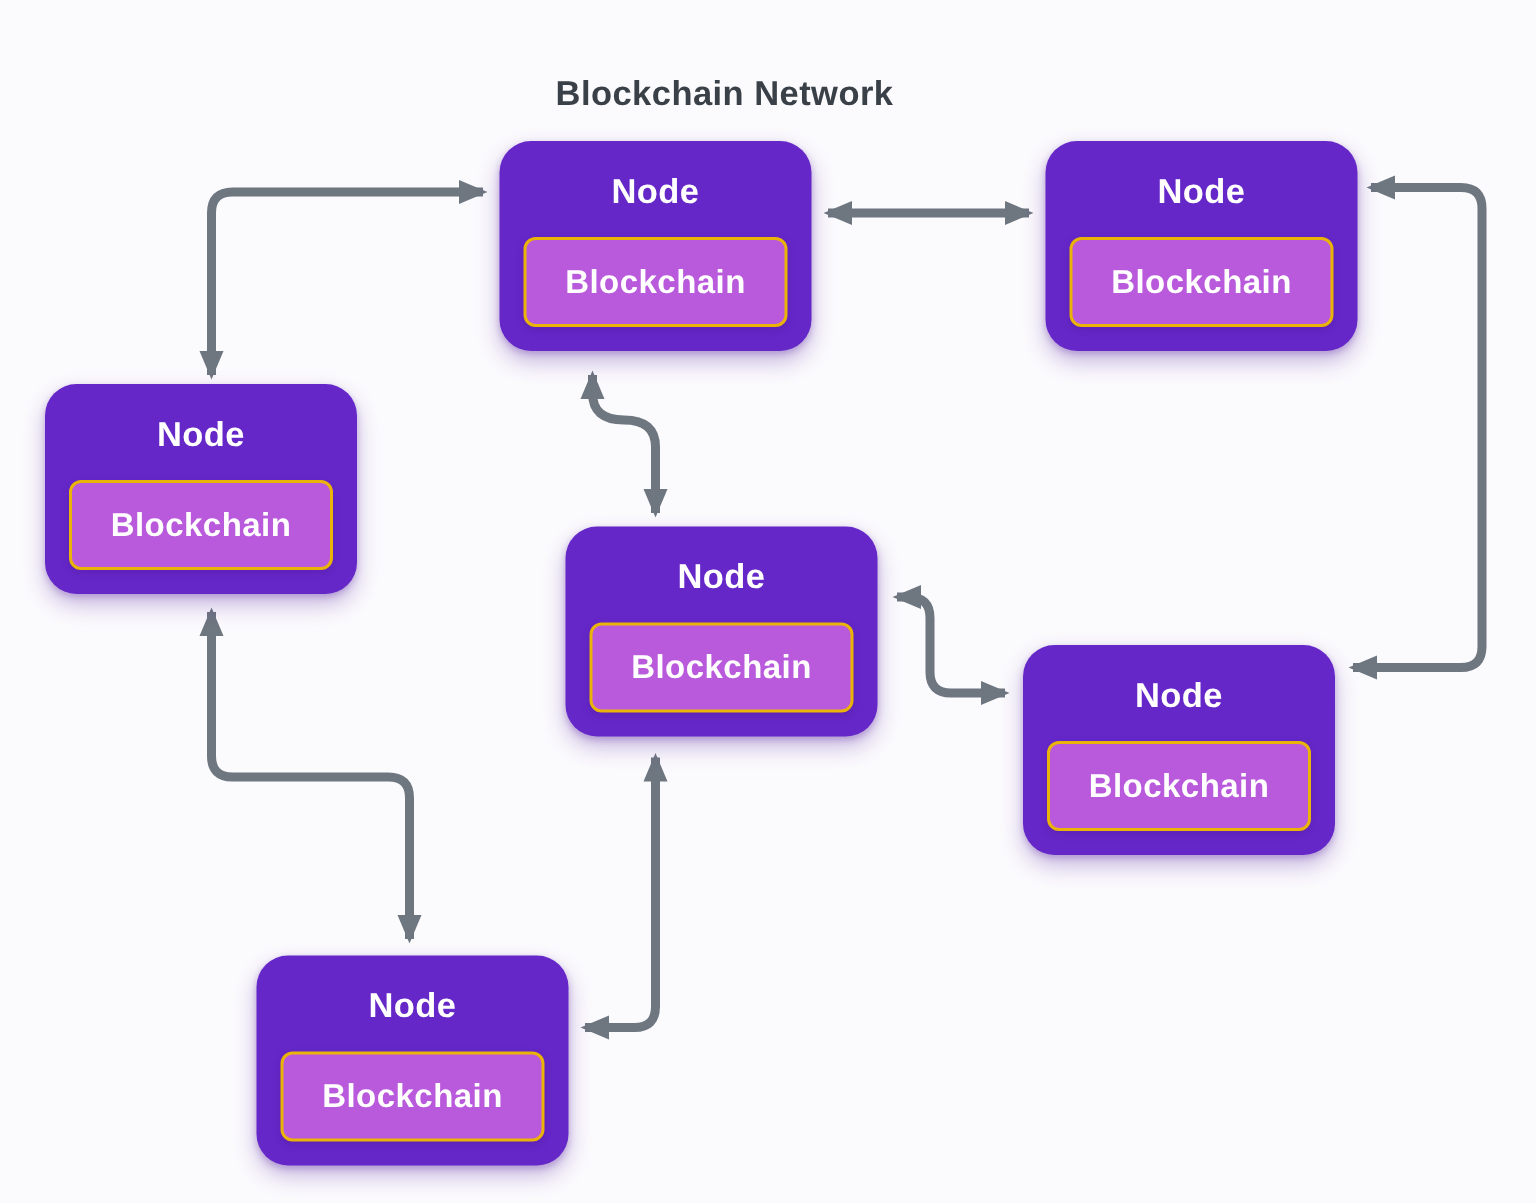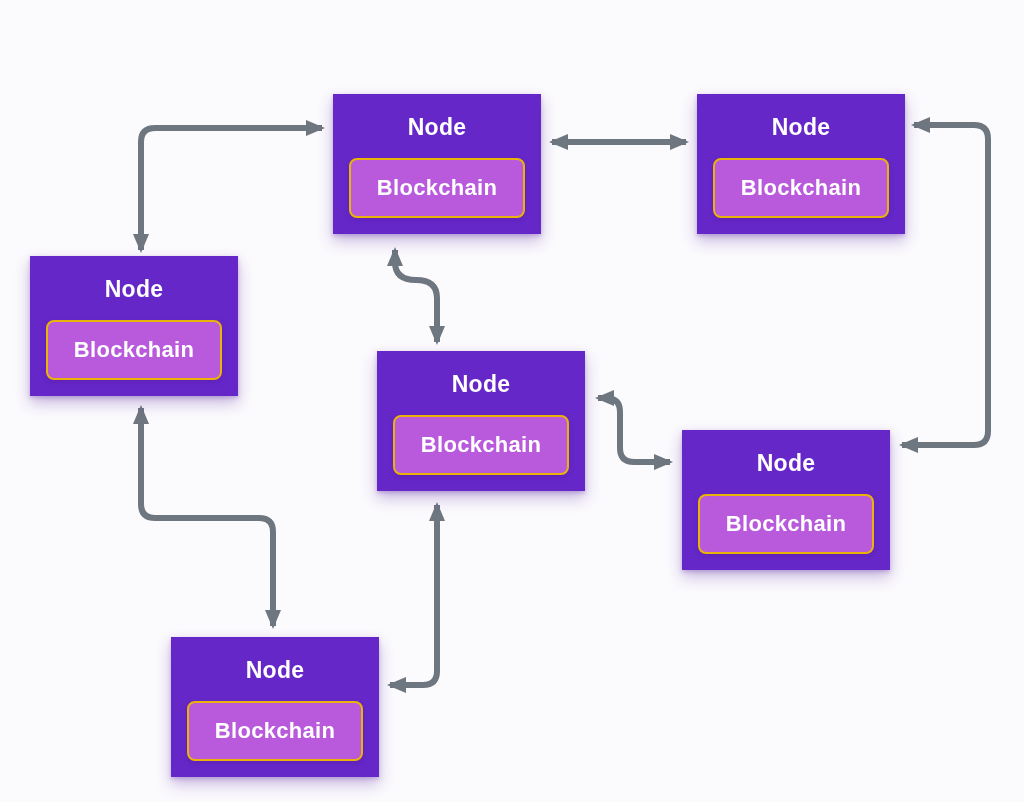--- a/index.html
+++ b/index.html
@@ -38,21 +38,21 @@
     fill: none;
     stroke: #6e7680;
     stroke-width: 6;
     stroke-linejoin: round;
   }
   .node {
     position: absolute;
     width: 208px;
     height: 140px;
     background: #6527c8;
-    border-radius: 0;
+    border-radius: 21px;
     box-shadow: 0 7px 14px rgba(86, 32, 158, 0.30), 0 2px 4px rgba(86, 32, 158, 0.25);
     display: flex;
     flex-direction: column;
     color: #ffffff;
   }
   .node-title {
     height: 64px;
     line-height: 66px;
     text-align: center;
     font-size: 23px;
@@ -78,20 +78,21 @@
   .n-left       { left: 30px;  top: 256px; }
   .n-center     { left: 377px; top: 351px; }
   .n-right      { left: 682px; top: 430px; }
   .n-bottom     { left: 171px; top: 637px; }
 </style>
 </head>
 <body>
 
 <div class="stage">
 
+  <div class="diagram-title">Blockchain Network</div>
 
   <svg class="connectors" width="1024" height="802" viewBox="0 0 1024 802" xmlns="http://www.w3.org/2000/svg">
     <defs>
       <marker id="arrow-end" markerUnits="userSpaceOnUse" markerWidth="22" markerHeight="20" refX="17" refY="9" orient="auto">
         <path d="M1,1 L20,9 L1,17 Z" fill="#6e7680"></path>
       </marker>
       <marker id="arrow-start" markerUnits="userSpaceOnUse" markerWidth="22" markerHeight="20" refX="17" refY="9" orient="auto-start-reverse">
         <path d="M1,1 L20,9 L1,17 Z" fill="#6e7680"></path>
       </marker>
     </defs>

